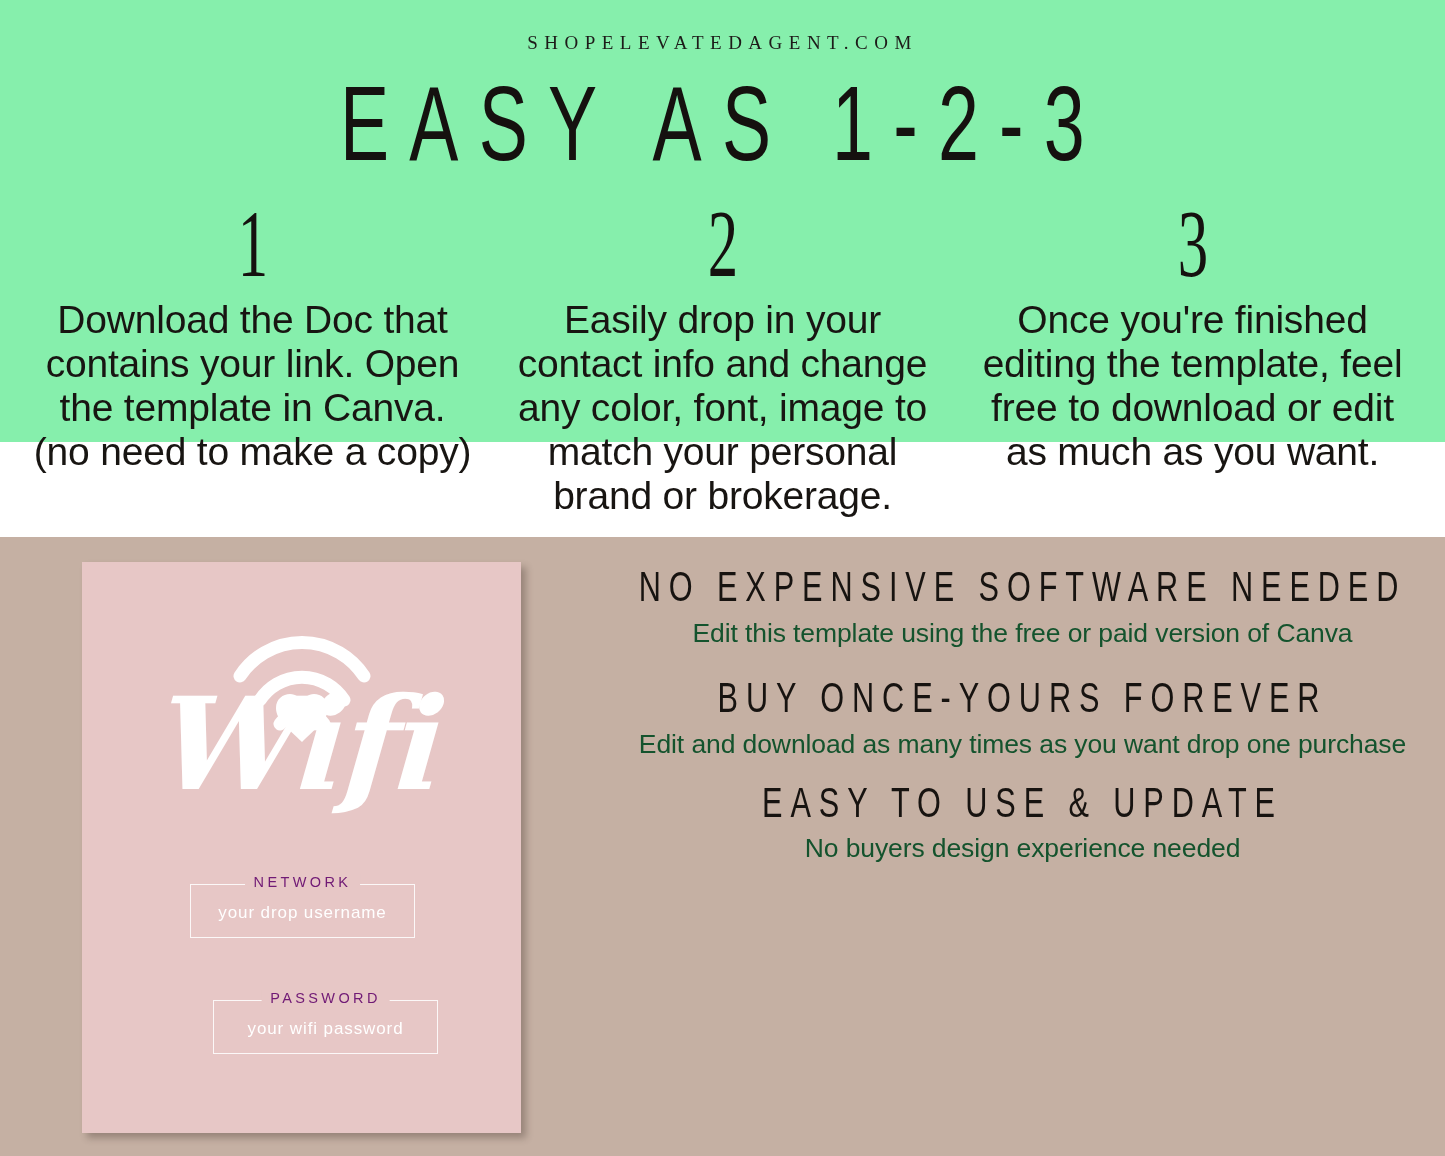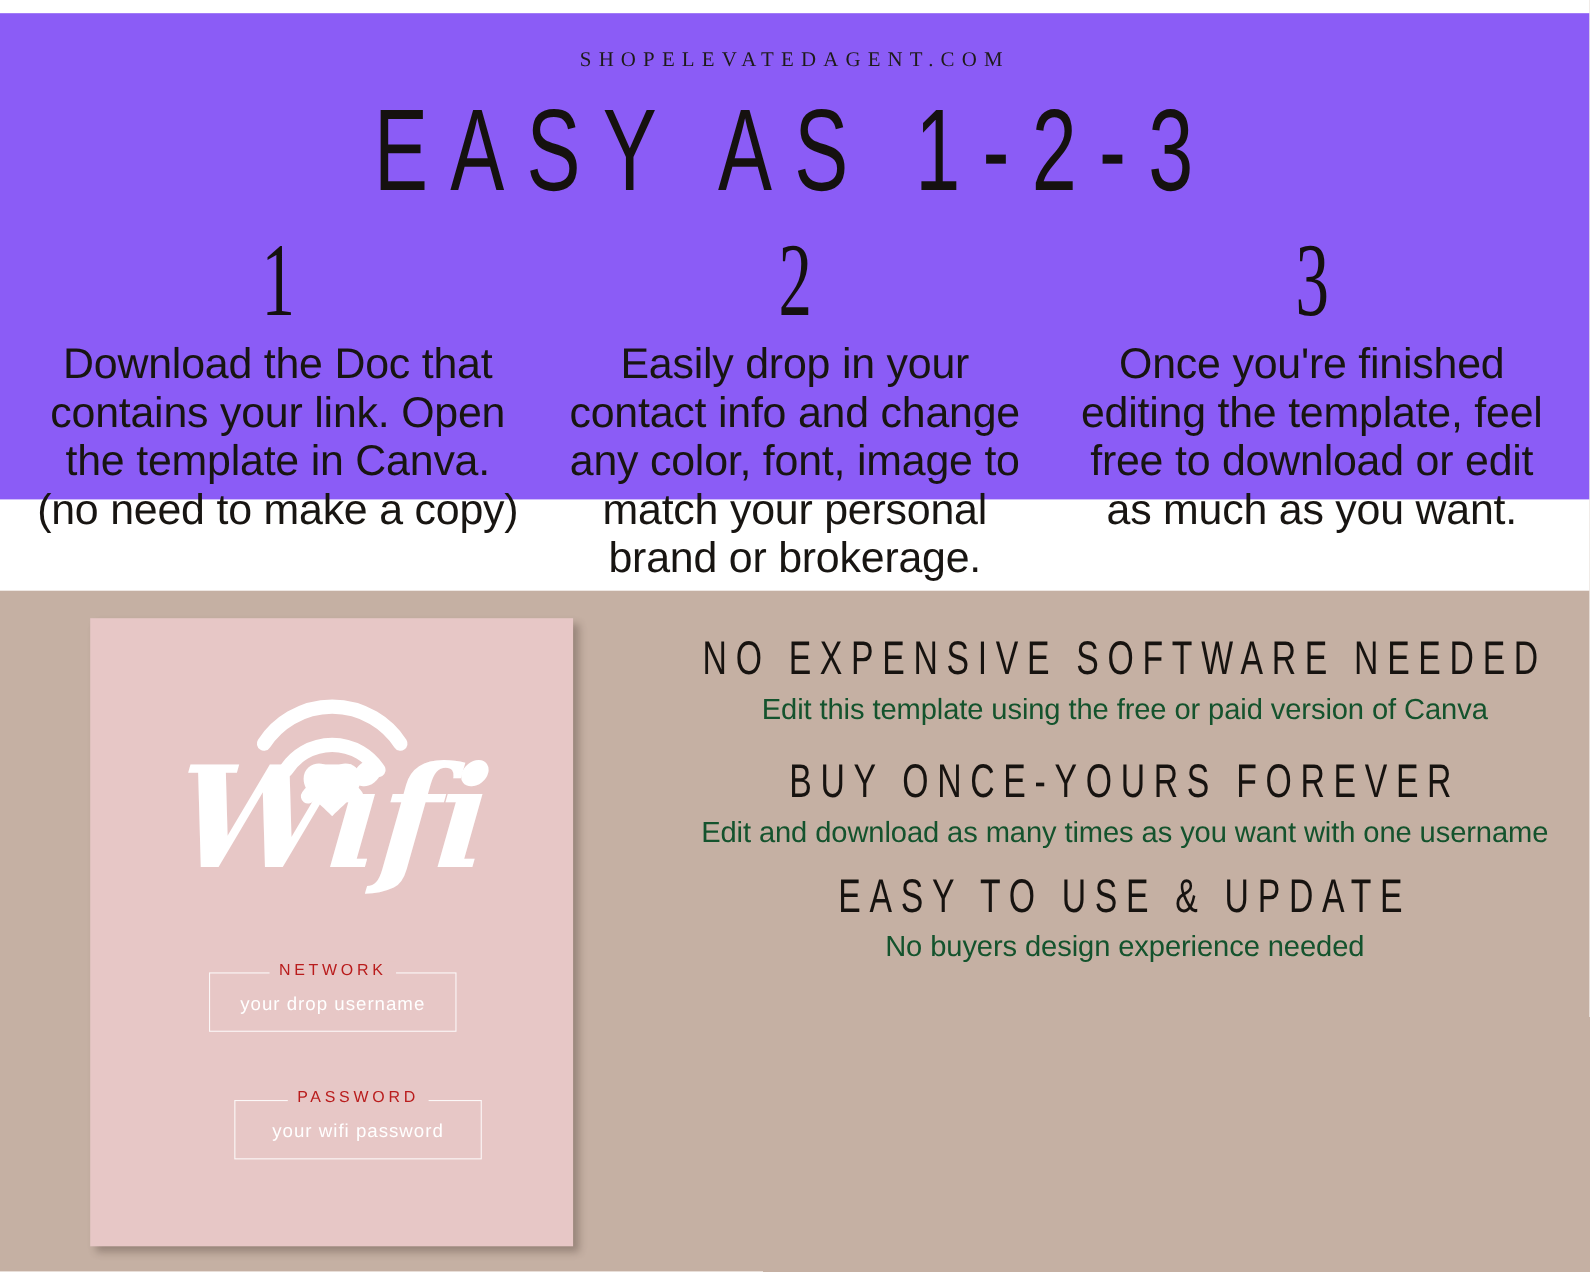--- a/index.html
+++ b/index.html
@@ -6,22 +6,22 @@
   html,body{ background:#ffffff; }
   body{
     width:1445px; height:1156px;
     font-family:"Liberation Sans", sans-serif;
     overflow:hidden;
   }
   .poster{ position:relative; width:1445px; height:1156px; }
 
   
   .top-section{
-    position:absolute; left:0; top:12px; width:1445px; height:442px;
-    background:#8b5cf6;
+    position:absolute; left:0; top:0; width:1445px; height:442px;
+    background:#86efac;
   }
   .site-url{
     position:absolute; top:32px; left:0; width:100%;
     text-align:center;
     font-family:"Liberation Serif", serif;
     font-size:19px; letter-spacing:6.5px;
     color:#1d1b19; font-weight:400;
   }
   .main-title{
     position:absolute; top:72px; left:0; width:100%;
@@ -89,21 +89,21 @@
   .field.password{ top:438px;margin-left:23px; }
   .field-box{
     position:relative;
     border:1.2px solid rgba(255,255,255,0.88);
     height:54px;
   }
   .field-label{
     position:absolute; top:-11px; left:50%; transform:translateX(-50%);
     background:#e7c7c6; padding:0 9px;
     font-family:"Liberation Sans", sans-serif;
-    font-size:14.5px; letter-spacing:3.4px; color:#b91c1c; font-weight:400;
+    font-size:14.5px; letter-spacing:3.4px; color:#701a75; font-weight:400;
     white-space:nowrap;
   }
   .field-value{
     position:absolute; left:0; top:0; width:100%; height:100%;
     display:flex; align-items:center; justify-content:center;
     font-family:"Liberation Sans", sans-serif;
     font-size:17px; letter-spacing:0.9px; color:#ffffff; font-weight:400;
     padding-top:3px;
   }
 
@@ -119,21 +119,21 @@
     line-height:1.12;
     transform:scale(0.93,1.3); transform-origin:50% 50%;
     margin:8px 0 12px;
     white-space:nowrap;
   }
   .feature-body{
     font-family:"Liberation Sans", sans-serif;
     font-size:26.5px; line-height:1.2; color:#14532d; font-weight:400;
     letter-spacing:-0.1px;
   }
-  .f0{ margin-top:12px; }
+  .f0{ margin-top:0px; }
   .f1{ margin-top:20px; }
   .f2{ margin-top:22px; }
   .f3{ margin-top:16px; }
 </style>
 </head>
 <body>
 
 <div class="poster">
 
   <div class="top-section">
@@ -201,21 +201,21 @@
     <div class="features">
 
       <div class="feature f0">
         <div class="feature-title">NO EXPENSIVE SOFTWARE NEEDED</div>
         <div class="feature-body">Edit this template using the free or paid version of Canva</div>
       </div>
 
 
       <div class="feature f2">
         <div class="feature-title">BUY ONCE-YOURS FOREVER</div>
-        <div class="feature-body">Edit and download as many times as you want with one username</div>
+        <div class="feature-body">Edit and download as many times as you want drop one purchase</div>
       </div>
 
       <div class="feature f3">
         <div class="feature-title">EASY TO USE &amp; UPDATE</div>
         <div class="feature-body">No buyers design experience needed</div>
       </div>
 
     </div>
   </div>
 </div>

